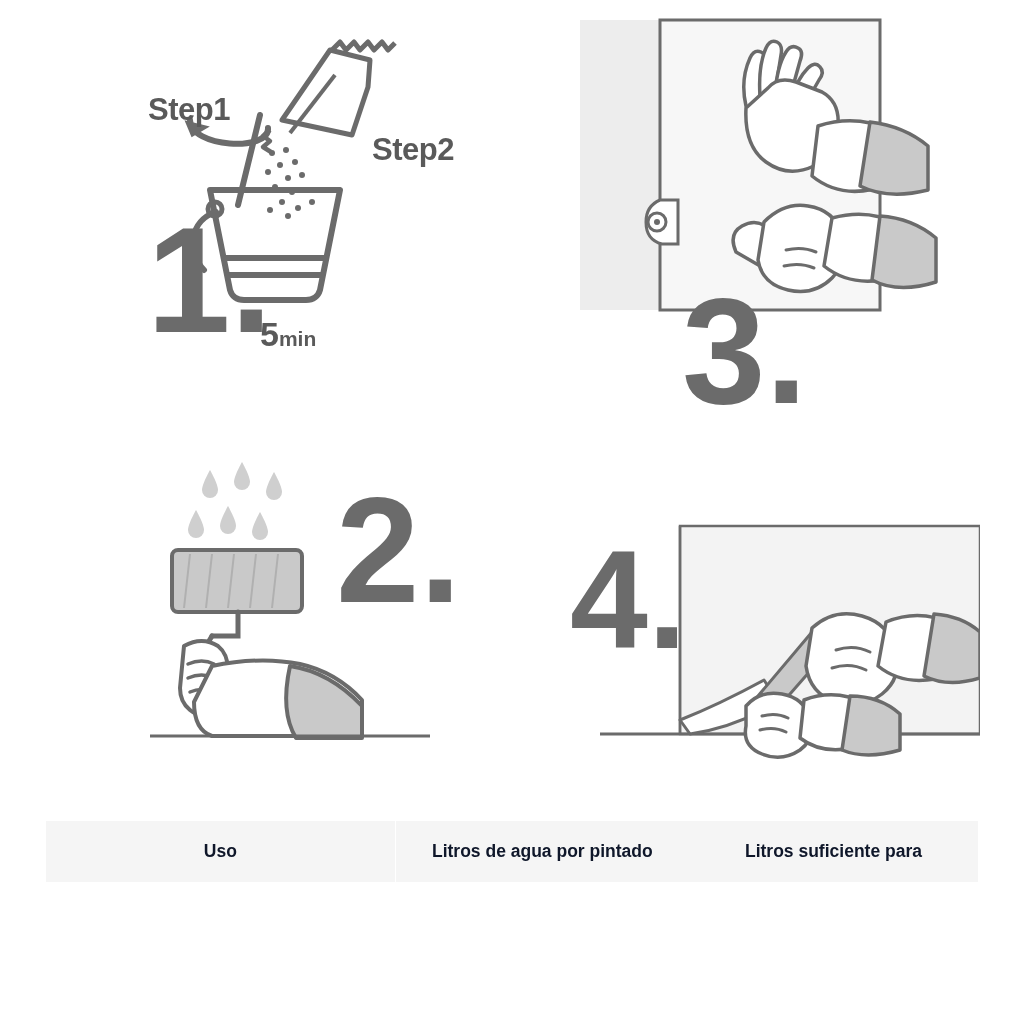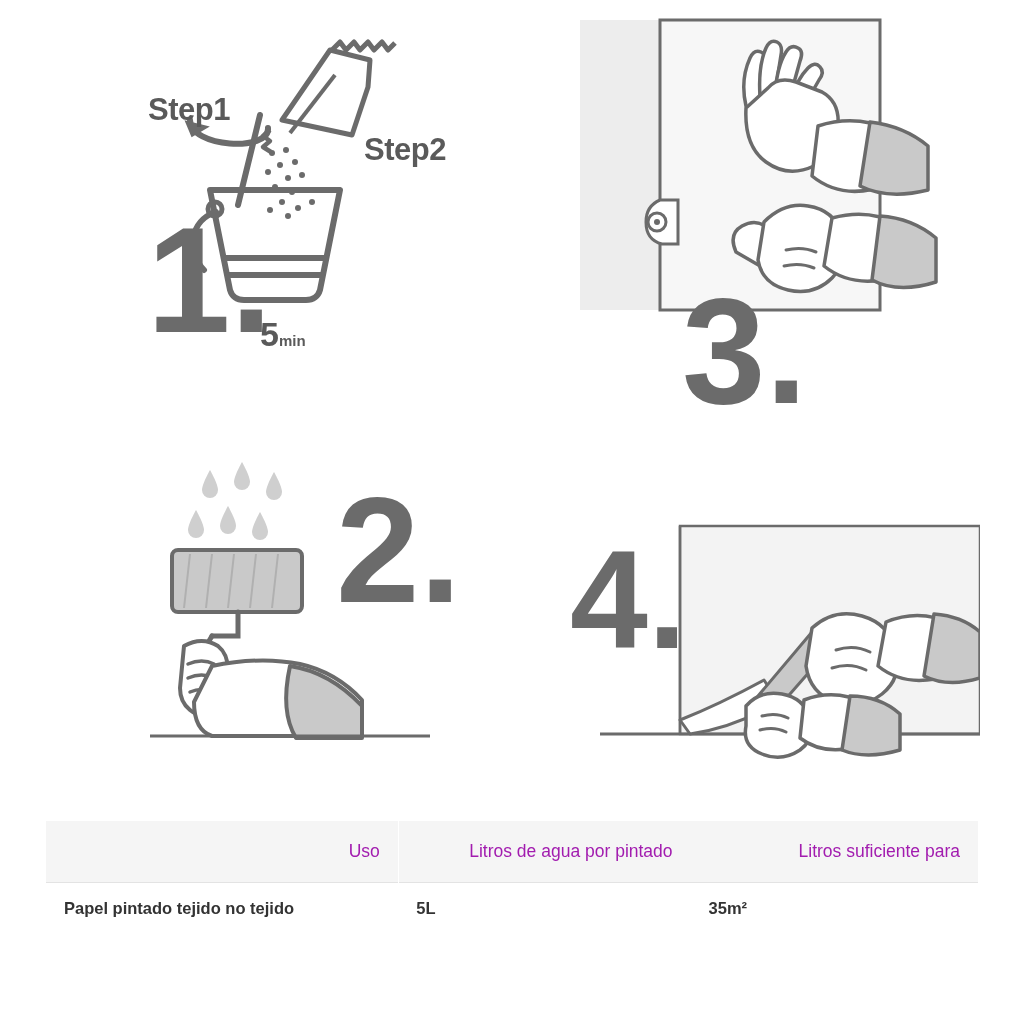--- a/index.html
+++ b/index.html
@@ -50,43 +50,43 @@
   .time-text {
     color: #5a5a5a;
     white-space: nowrap;
   }
   .time-text .big {
     font-weight: bold;
     font-size: 34px;
   }
   .time-text .small {
     font-weight: bold;
-    font-size: 15px;
+    font-size: 21px;
   }
 
   
   #panel-1 { left: 120px; top: 20px; width: 400px; height: 370px; text-align: center; }
   #panel-2 { left: 150px; top: 450px; width: 360px; height: 330px; }
   #panel-3 { left: 560px; top: 10px; width: 420px; height: 400px; }
   #panel-4 { left: 560px; top: 510px; width: 420px; height: 290px; }
 
   
   .spec-table {
     position: absolute;
     left: 46px;
     top: 821px;
     width: 932px;
     border-collapse: collapse;
     font-size: 17px;
   }
   .spec-table th {
     background: #f5f5f5;
-    color: #a21caf;
-    font-weight: normal;
-    text-align: right;
+    color: #0f172a;
+    font-weight: bold;
+    text-align: center;
     padding: 20px 18px;
     border: none;
     font-size: 17.5px;
   }
   .spec-table td {
     padding: 16px 18px;
     color: #333333;
     font-weight: bold;
     font-size: 16.5px;
     border-top: 1px solid #e3e3e3;
@@ -143,21 +143,21 @@
         <path d="M90,170 L110,270 Q113,280 124,280 L186,280 Q197,280 200,270 L220,170 Z"></path>
         <path d="M104,238 L206,238"></path>
         <path d="M108,255 L202,255"></path>
       </g>
 
       <path d="M96,192 C70,200 66,232 84,250" fill="none" stroke="#6b6b6b" stroke-width="6" stroke-linecap="round"></path>
       <circle cx="95" cy="189" r="7" fill="none" stroke="#6b6b6b" stroke-width="5"></circle>
     </svg>
 
     <div class="abs step-label" style="left:28px; top:72px;">Step1</div>
-    <div class="abs step-label" style="left:244px; top:112px;">Step2</div>
+    <div class="abs step-label" style="left:252px; top:112px;">Step2</div>
 
     <div class="abs big-num num-1" style="left:27px; top:185px;">1.</div>
 
     <div class="abs time-text" style="left:140px; top:295px;">
       <span class="big">5</span><span class="small">min</span>
     </div>
   </div>
 
   <div class="abs" id="panel-2">
     <svg width="360" height="330" viewBox="0 0 360 330">
@@ -279,21 +279,16 @@
 
   <table class="spec-table">
     <thead>
       <tr class="head-row">
         <th class="col-a">Uso</th>
         <th class="col-b">Litros de agua por pintado</th>
         <th class="col-c">Litros suficiente para</th>
       </tr>
     </thead>
     <tbody>
-      <tr>
-        <td>Papel pintado tejido no tejido</td>
-        <td>5L</td>
-        <td>35m²</td>
-      </tr>
     </tbody>
   </table>
 
 </div>
 
 </body></html>

